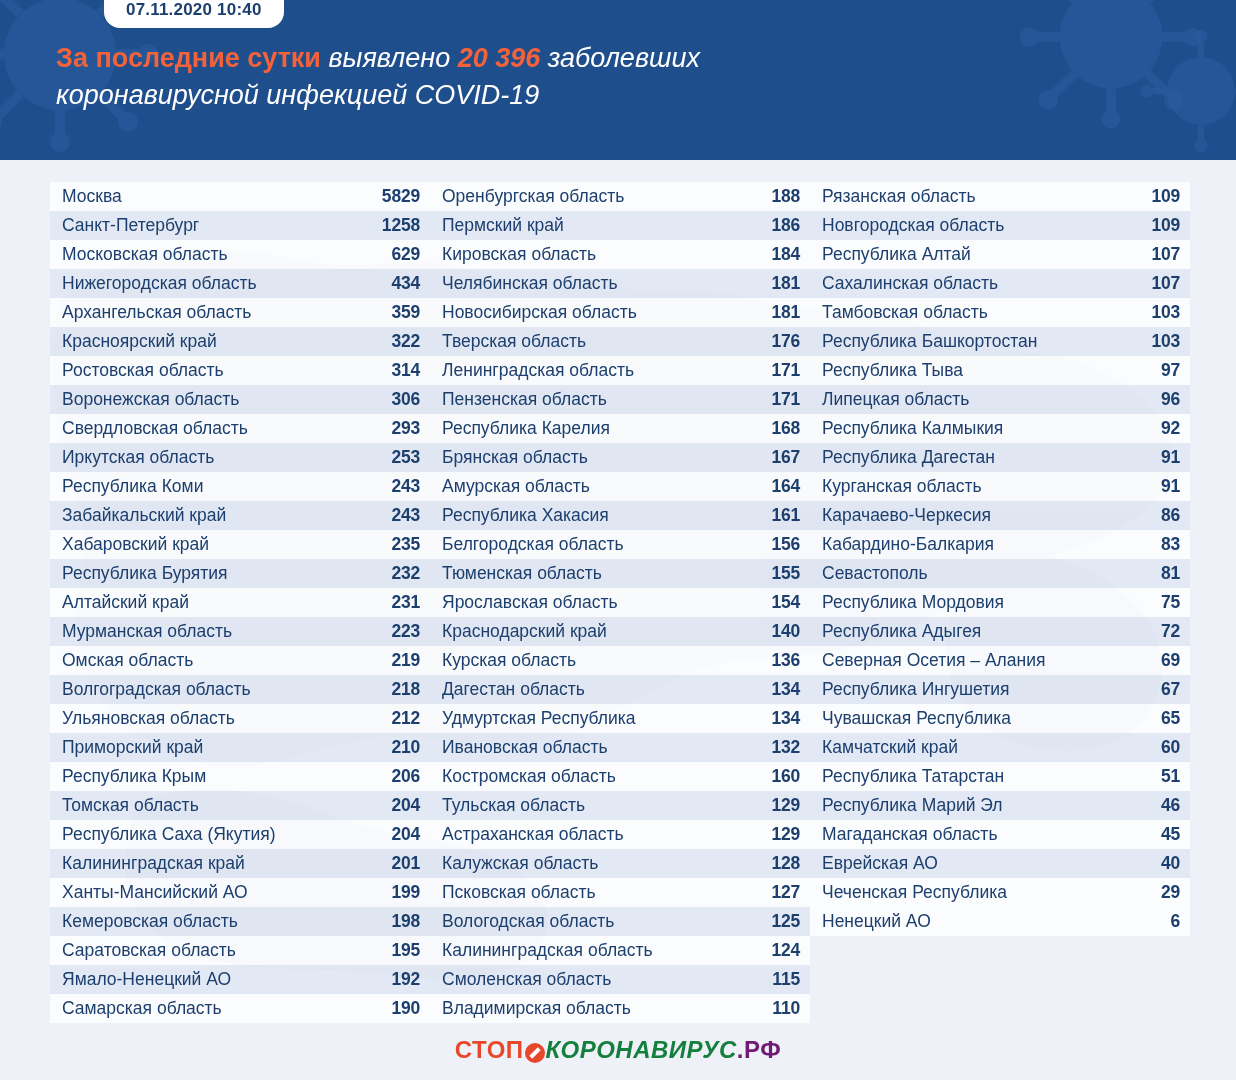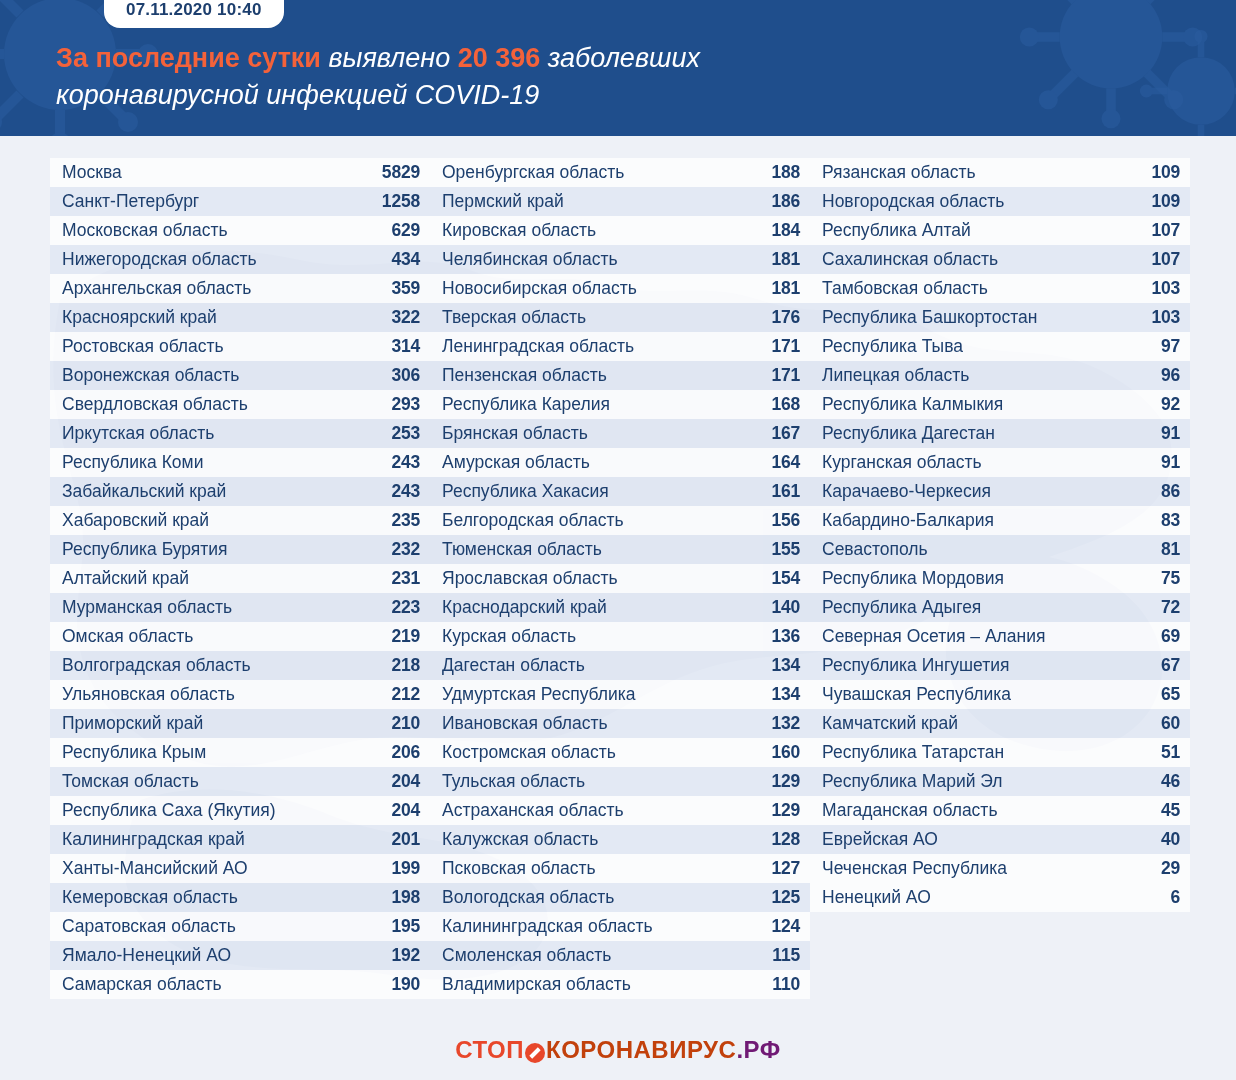--- a/index.html
+++ b/index.html
@@ -20,21 +20,21 @@
     position: absolute;
     inset: 0;
     z-index: 0;
     pointer-events: none;
   }
 
   
   .header {
     position: relative;
     z-index: 2;
-    height: 136px;
+    height: 160px;
     background: #1f4e8c;
     overflow: hidden;
   }
   .header-virus {
     position: absolute;
     pointer-events: none;
     opacity: 0.55;
   }
   .date-pill {
     position: absolute;
@@ -59,20 +59,21 @@
     line-height: 37px;
     z-index: 3;
   }
   .headline .accent {
     color: #f4623a;
     font-weight: bold;
   }
   .headline .count {
     color: #f4623a;
     font-weight: bold;
+    font-style: italic;
   }
   .headline .w {
     font-weight: normal;
     font-style: italic;
   }
 
   
   .board {
     position: relative;
     z-index: 2;
@@ -147,21 +148,22 @@
     content: "";
     position: absolute;
     left: 4px;
     top: 8px;
     width: 12px;
     height: 4px;
     background: #ffffff;
     transform: rotate(-45deg);
   }
   .logo .dark {
-    color: #c2410c;
+    color: #15803d;
+    font-style: italic;
   }
   .logo .rf {
     color: #701a75;
   }
 </style>
 </head>
 <body>
 
 <svg class="bg-map" viewBox="0 0 1236 1080" preserveAspectRatio="none">
   <rect x="0" y="0" width="1236" height="1080" fill="#eef1f7"></rect>

